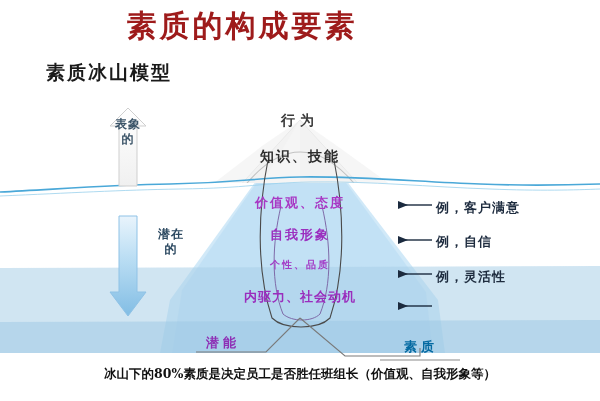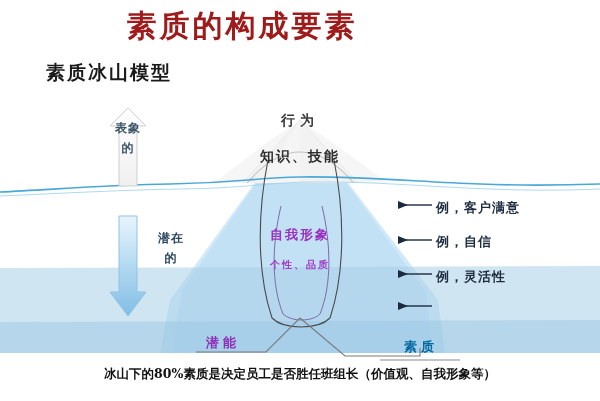--- a/index.html
+++ b/index.html
@@ -32,23 +32,23 @@
 
   
   svg.scene{position:absolute;left:0;top:0;width:600px;height:401px;}
 
   
   .vlabel{
     position:absolute;
     width:30px;
     text-align:center;
     font-size:12px;
-    line-height:20px;
+    line-height:15px;
     letter-spacing:1px;
-    font-family:Liberation Sans, sans-serif;
+    font-family:Liberation Mono, monospace;
     white-space:normal;
     word-break:break-all;
   }
   #lbl-surface{left:113px;top:118px;color:#3b5468;font-weight:bold;}
   #lbl-latent{left:113px;top:228px;color:#2b4860;font-weight:bold;margin-left:43px;}
 
   
   .ice-text{
     position:absolute;
     text-align:center;
@@ -206,25 +206,27 @@
   </svg>
 
   <div class="vlabel" id="lbl-surface">表象的</div>
 
   <div class="vlabel" id="lbl-latent">潜在的</div>
 
   <div class="ice-text" id="t-behavior">行为</div>
 
   <div class="ice-text" id="t-knowledge">知识、技能</div>
 
+  <div class="ice-text" id="t-values">价值观、态度</div>
 
   <div class="ice-text" id="t-selfimage">自我形象</div>
 
   <div class="ice-text" id="t-traits">个性、品质</div>
 
+  <div class="ice-text" id="t-motives">内驱力、社会动机</div>
 
   <div class="anno" id="an-1">例，自信</div>
 
   <div class="anno" id="an-0">例，客户满意</div>
 
   <div class="anno" id="an-2">例，灵活性</div>
 
 
   <div class="bracket-label" id="bl-potential">潜能</div>
 

